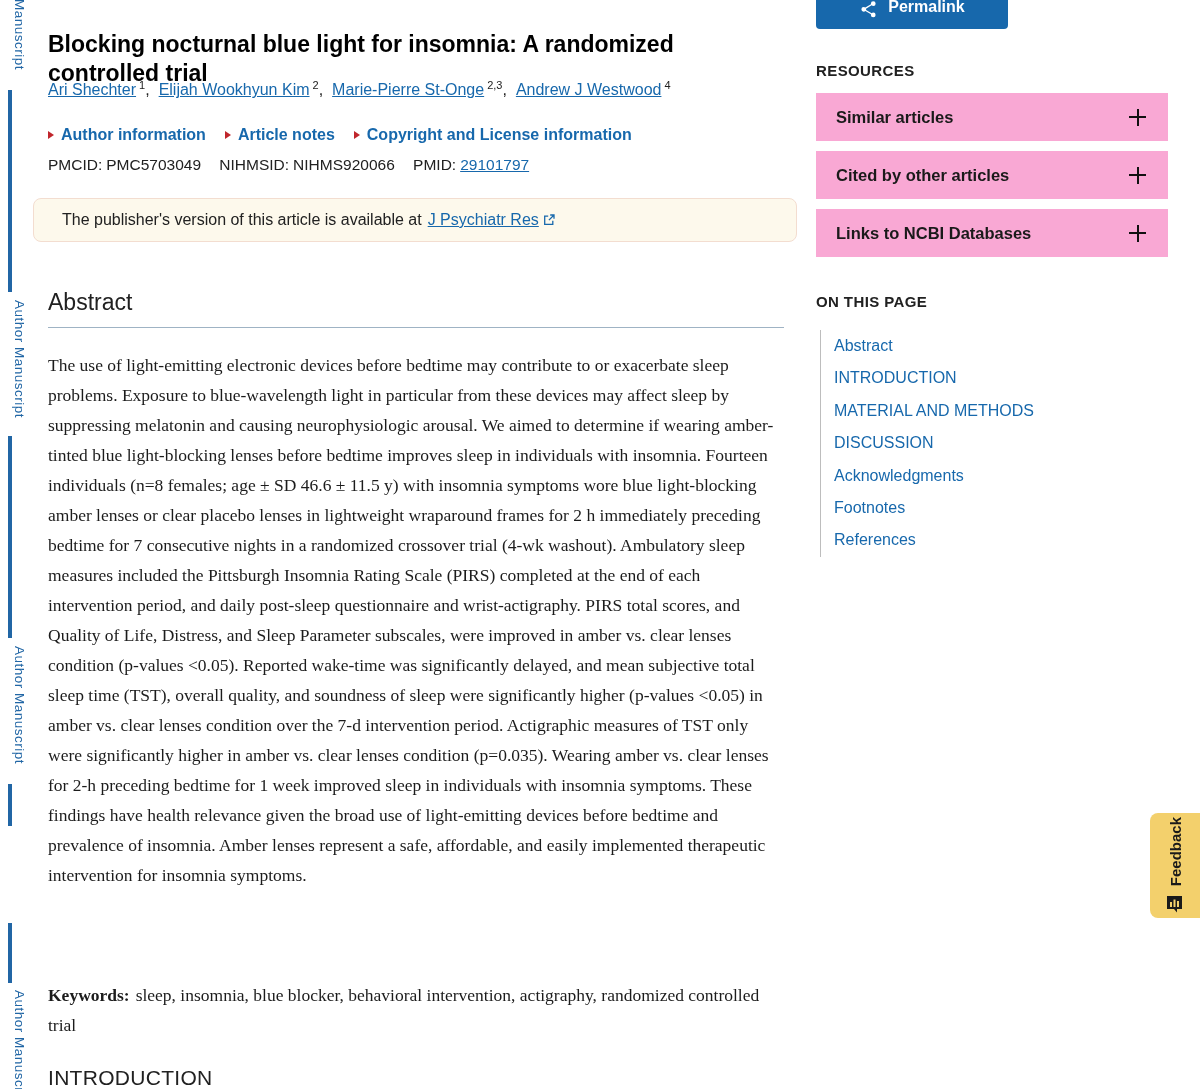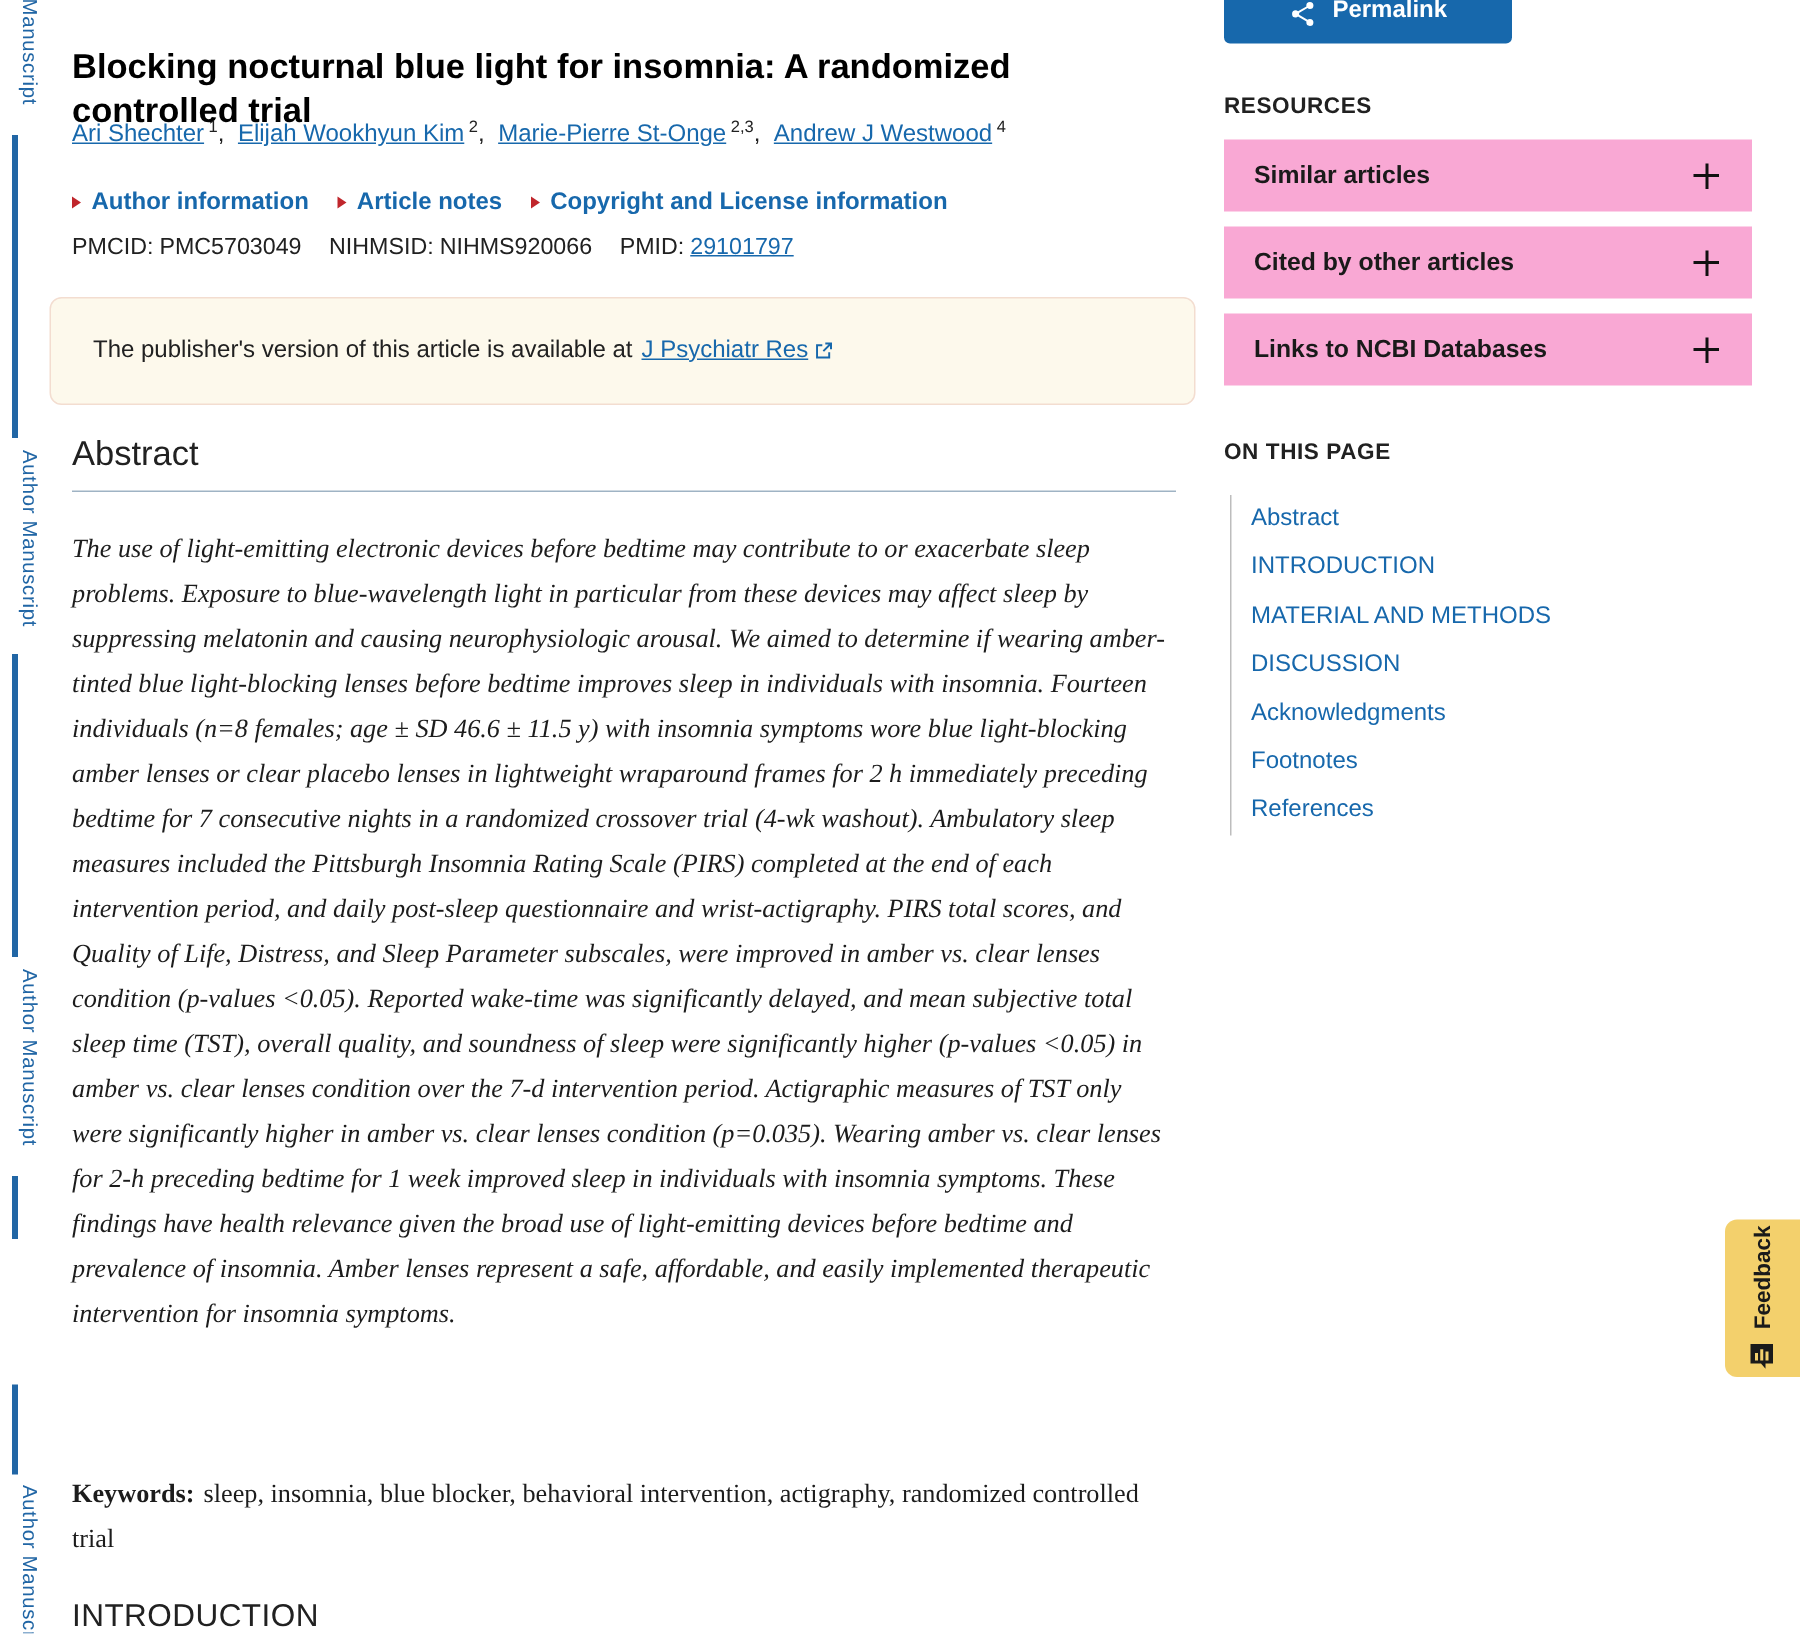--- a/index.html
+++ b/index.html
@@ -23,29 +23,29 @@
   .author-seg { margin-right:9px; }
   .info-row { position:absolute; top:126px; left:0; display:flex; gap:19px; font-size:16px; }
   .info-link { color:#1768ac; text-decoration:none; display:inline-flex; align-items:center; cursor:pointer;font-weight:bold; }
   .tri { width:0; height:0; border-left:6px solid #c0262c; border-top:4.5px solid transparent;
          border-bottom:4.5px solid transparent; margin-right:7px; display:inline-block; }
   .ids-row { position:absolute; top:156px; left:0; font-size:15.5px; color:#212121; }
   .id-pair { margin-right:14px; }
   .id-pair .val { margin-left:4px; }
   .ids-row a { color:#1768ac; text-decoration:underline; }
 
-  .notice { position:absolute; top:198px; left:-15px; width:764px; height:72px;
+  .notice { position:absolute; top:198px; left:-15px; width:764px; height:44px;
             background:#fdf9ec; border:1px solid #f3ddd0; border-radius:8px;
             display:flex; align-items:center; padding-left:28px; font-size:16px; color:#212121; }
   .notice a { color:#1768ac; text-decoration:underline; margin-left:6px; display:inline-flex; align-items:center; gap:4px;text-align:center; }
 
   .abs-head { position:absolute; top:289px; left:0; width:736px; font-size:23px; font-weight:400;
               color:#212121; padding-bottom:11px; border-bottom:1px solid #9fb3c4; }
   .abs-body { position:absolute; top:350px; left:0; width:736px;
-              font-family:"Liberation Serif", serif; font-size:17.5px; line-height:30px; color:#1c1c1c;font-style:italic; }
+              font-family:"Liberation Serif", serif; font-size:17.5px; line-height:30px; color:#1c1c1c; }
   .keywords { position:absolute; top:980px; left:0; width:736px;
               font-family:"Liberation Serif", serif; font-size:17.5px; line-height:30px; color:#1c1c1c; }
   .keywords b { font-weight:700; margin-right:6px; }
   .intro-head { position:absolute; top:1066px; left:0; font-size:21px; font-weight:400;
                 letter-spacing:.3px; color:#212121; }
 
   
   .sidebar { position:absolute; left:816px; top:0; width:352px; height:951px; }
   .permalink-btn { position:absolute; top:-13px; left:0; width:192px; height:42px;
                    background:#1768ac; border:none; border-radius:4px; color:#fff;

